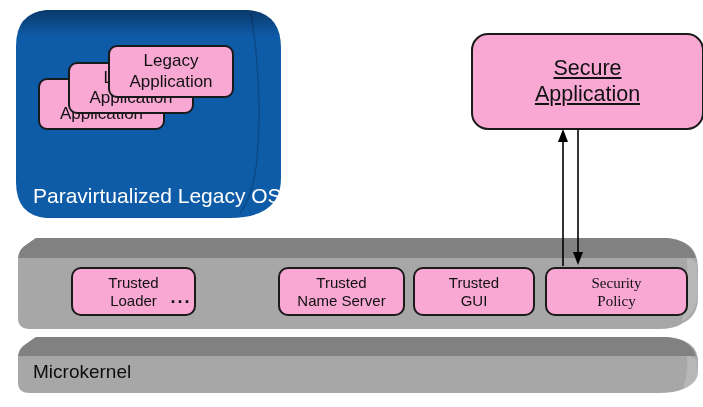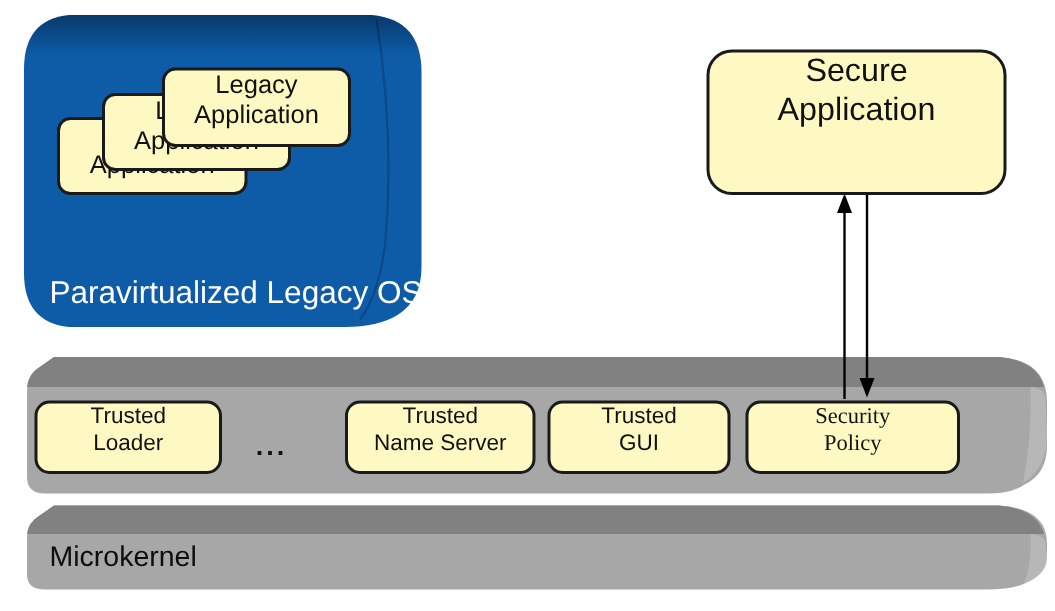--- a/index.html
+++ b/index.html
@@ -10,23 +10,24 @@
     overflow: hidden;
     background: #ffffff;
     font-family: "Liberation Sans", "DejaVu Sans", sans-serif;
     color: #111111;
   }
   .bg-svg { position: absolute; left: 0; top: 0; }
 
   .card {
     position: absolute;
     box-sizing: border-box;
-    background: #fef9c3;
+    background: #f9a8d4;
     border: 2px solid #1a1a1a;
     display: flex;
+    align-items: center;
     justify-content: center;
     text-align: center;
     white-space: pre-line;
     line-height: 1.2;
     color: #111111;
   }
   .app-card { width: 126px; height: 52px; border-radius: 9px; font-size: 17px; }
   .app-back   { left: 38px;  top: 78px; width: 127px; z-index: 1; }
   .app-middle { left: 68px;  top: 62px; z-index: 2; }
   .app-front  { left: 108px; top: 45px; height: 53px; z-index: 3; }
@@ -36,26 +37,27 @@
     left: 33px; top: 160px;
     font-size: 21px;
     color: #ffffff;
     z-index: 4;
     white-space: nowrap;
     margin-top: 24px;
   }
 
   .secure-card {
     left: 471px; top: 33px;
-    width: 200px; height: 97px;
+    width: 233px; height: 97px;
     border-radius: 17px;
     font-size: 21.5px;
+    text-decoration: underline;
   }
 
-  .svc-card { top: 267px; height: 49px; border-radius: 10px; font-size: 15px; z-index: 5; }
+  .svc-card { top: 267px; height: 49px; border-radius: 10px; font-size: 15px; z-index: 5; margin-left: 48px; }
   .svc-loader { left: 23px;  width: 125px; }
   .svc-nameserver { left: 230px; width: 127px; }
   .svc-gui { left: 365px; width: 122px; }
   .svc-policy { left: 497px; width: 143px; font-family: Liberation Serif, serif; }
 
   .ellipsis {
     position: absolute;
     left: 163px; top: 285px;
     width: 36px; height: 24px;
     display: flex; align-items: center; justify-content: center;

